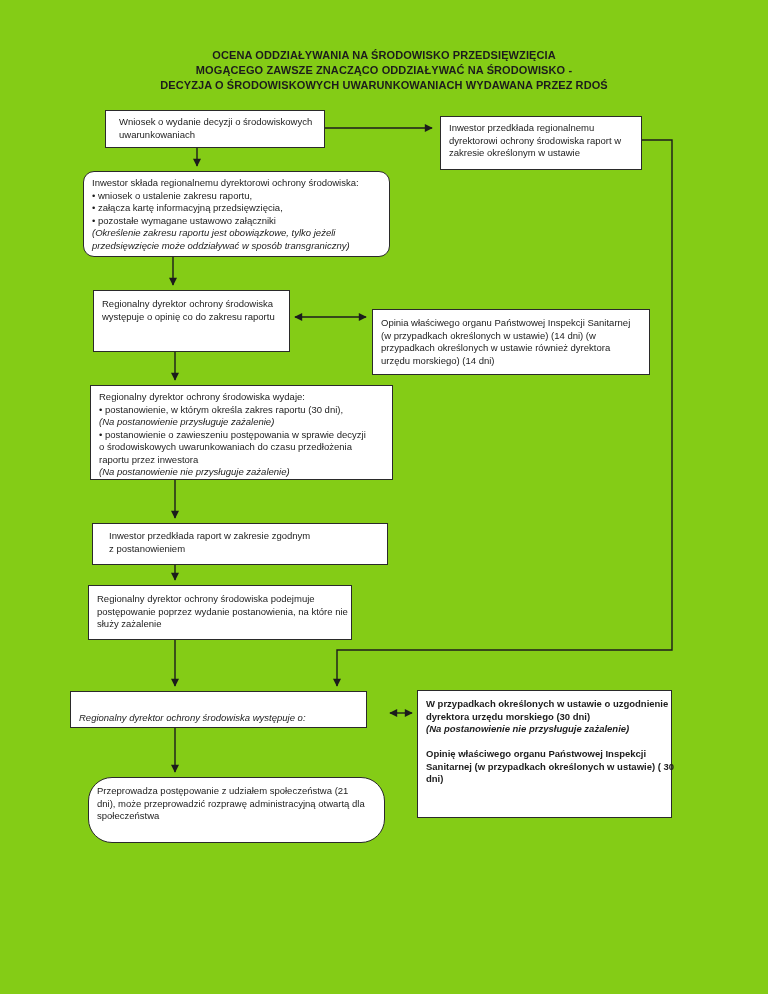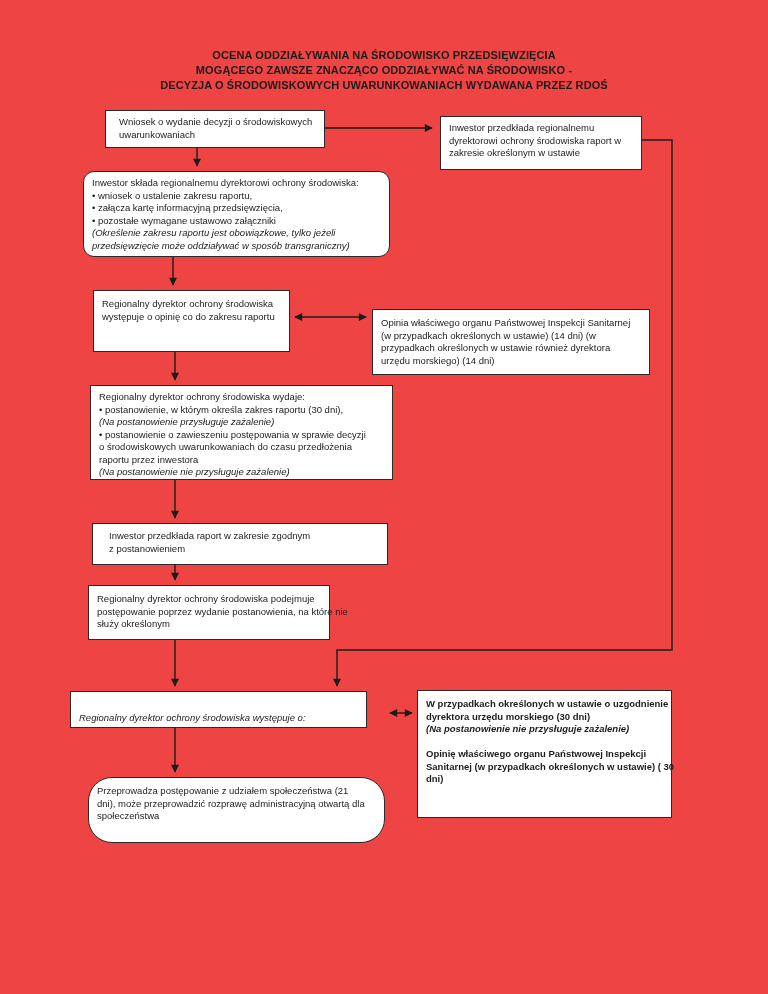--- a/index.html
+++ b/index.html
@@ -5,21 +5,21 @@
   html, body {
     margin: 0;
     padding: 0;
     background: #ffffff;
     font-family: "Liberation Sans", "DejaVu Sans", sans-serif;
   }
   .page {
     position: relative;
     width: 768px;
     height: 994px;
-    background: #ef4444;
+    background: #84cc16;
     overflow: hidden;
   }
   .title {
     position: absolute;
     left: 0;
     top: 48px;
     width: 768px;
     text-align: center;
     font-weight: bold;
     font-size: 11px;
@@ -124,24 +124,24 @@
     <span class="line">o środowiskowych uwarunkowaniach do czasu przedłożenia</span>
     <span class="line">raportu przez inwestora</span>
     <span class="line it">(Na postanowienie nie przysługuje zażalenie)</span>
   </div>
 
   <div class="box indent" style="left:92px; top:523px; width:296px; height:42px; padding-top:6px;padding-left:16px;">
     <span class="line">Inwestor przedkłada raport w zakresie zgodnym</span>
     <span class="line">z postanowieniem</span>
   </div>
 
-  <div class="box" style="left:88px; top:585px; width:242px; height:55px; padding-top:7px;">
+  <div class="box" style="left:88px; top:585px; width:264px; height:55px; padding-top:7px;">
     <span class="line">Regionalny dyrektor ochrony środowiska podejmuje</span>
     <span class="line">postępowanie poprzez wydanie postanowienia, na które nie</span>
-    <span class="line">służy określonym</span>
+    <span class="line">służy zażalenie</span>
   </div>
 
   <div class="box" style="left:70px; top:691px; width:297px; height:37px; padding-top:20px;font-style:italic;">
     <span class="line">Regionalny dyrektor ochrony środowiska występuje o:</span>
   </div>
 
   <div class="box" style="left:417px; top:690px; width:255px; height:128px; padding-top:7px;font-weight:bold;">
     <span class="line">W przypadkach określonych w ustawie o uzgodnienie</span>
     <span class="line">dyrektora urzędu morskiego (30 dni)</span>
     <span class="line it">(Na postanowienie nie przysługuje zażalenie)</span>

